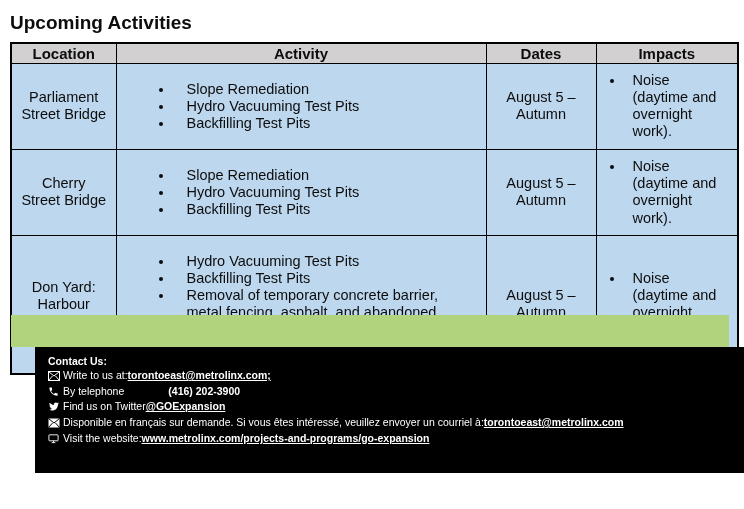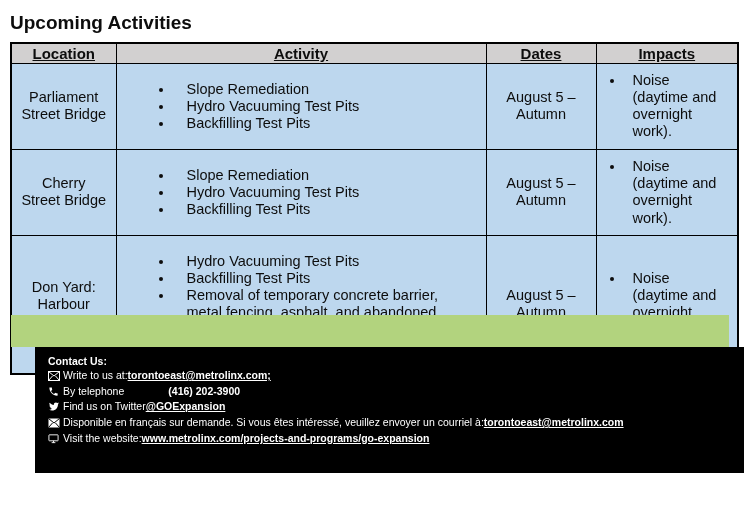--- a/index.html
+++ b/index.html
@@ -35,21 +35,20 @@
   table.activities col.c-impacts  { width: 142px; }
   table.activities th {
     background: #d2d0d0;
     border: 1px solid #000;
     height: 20px;
     font-size: 15px;
     font-weight: bold;
     text-align: center;
     vertical-align: middle;
     padding: 0 2px;
-    text-decoration: underline;
   }
   table.activities td {
     background: #bdd7ee;
     border: 1px solid #000;
     vertical-align: middle;
     line-height: 1.18;
   }
   tr.r1 { height: 64px; }
   tr.r2 { height: 61px; }
   tr.r3 { height: 84px; }

